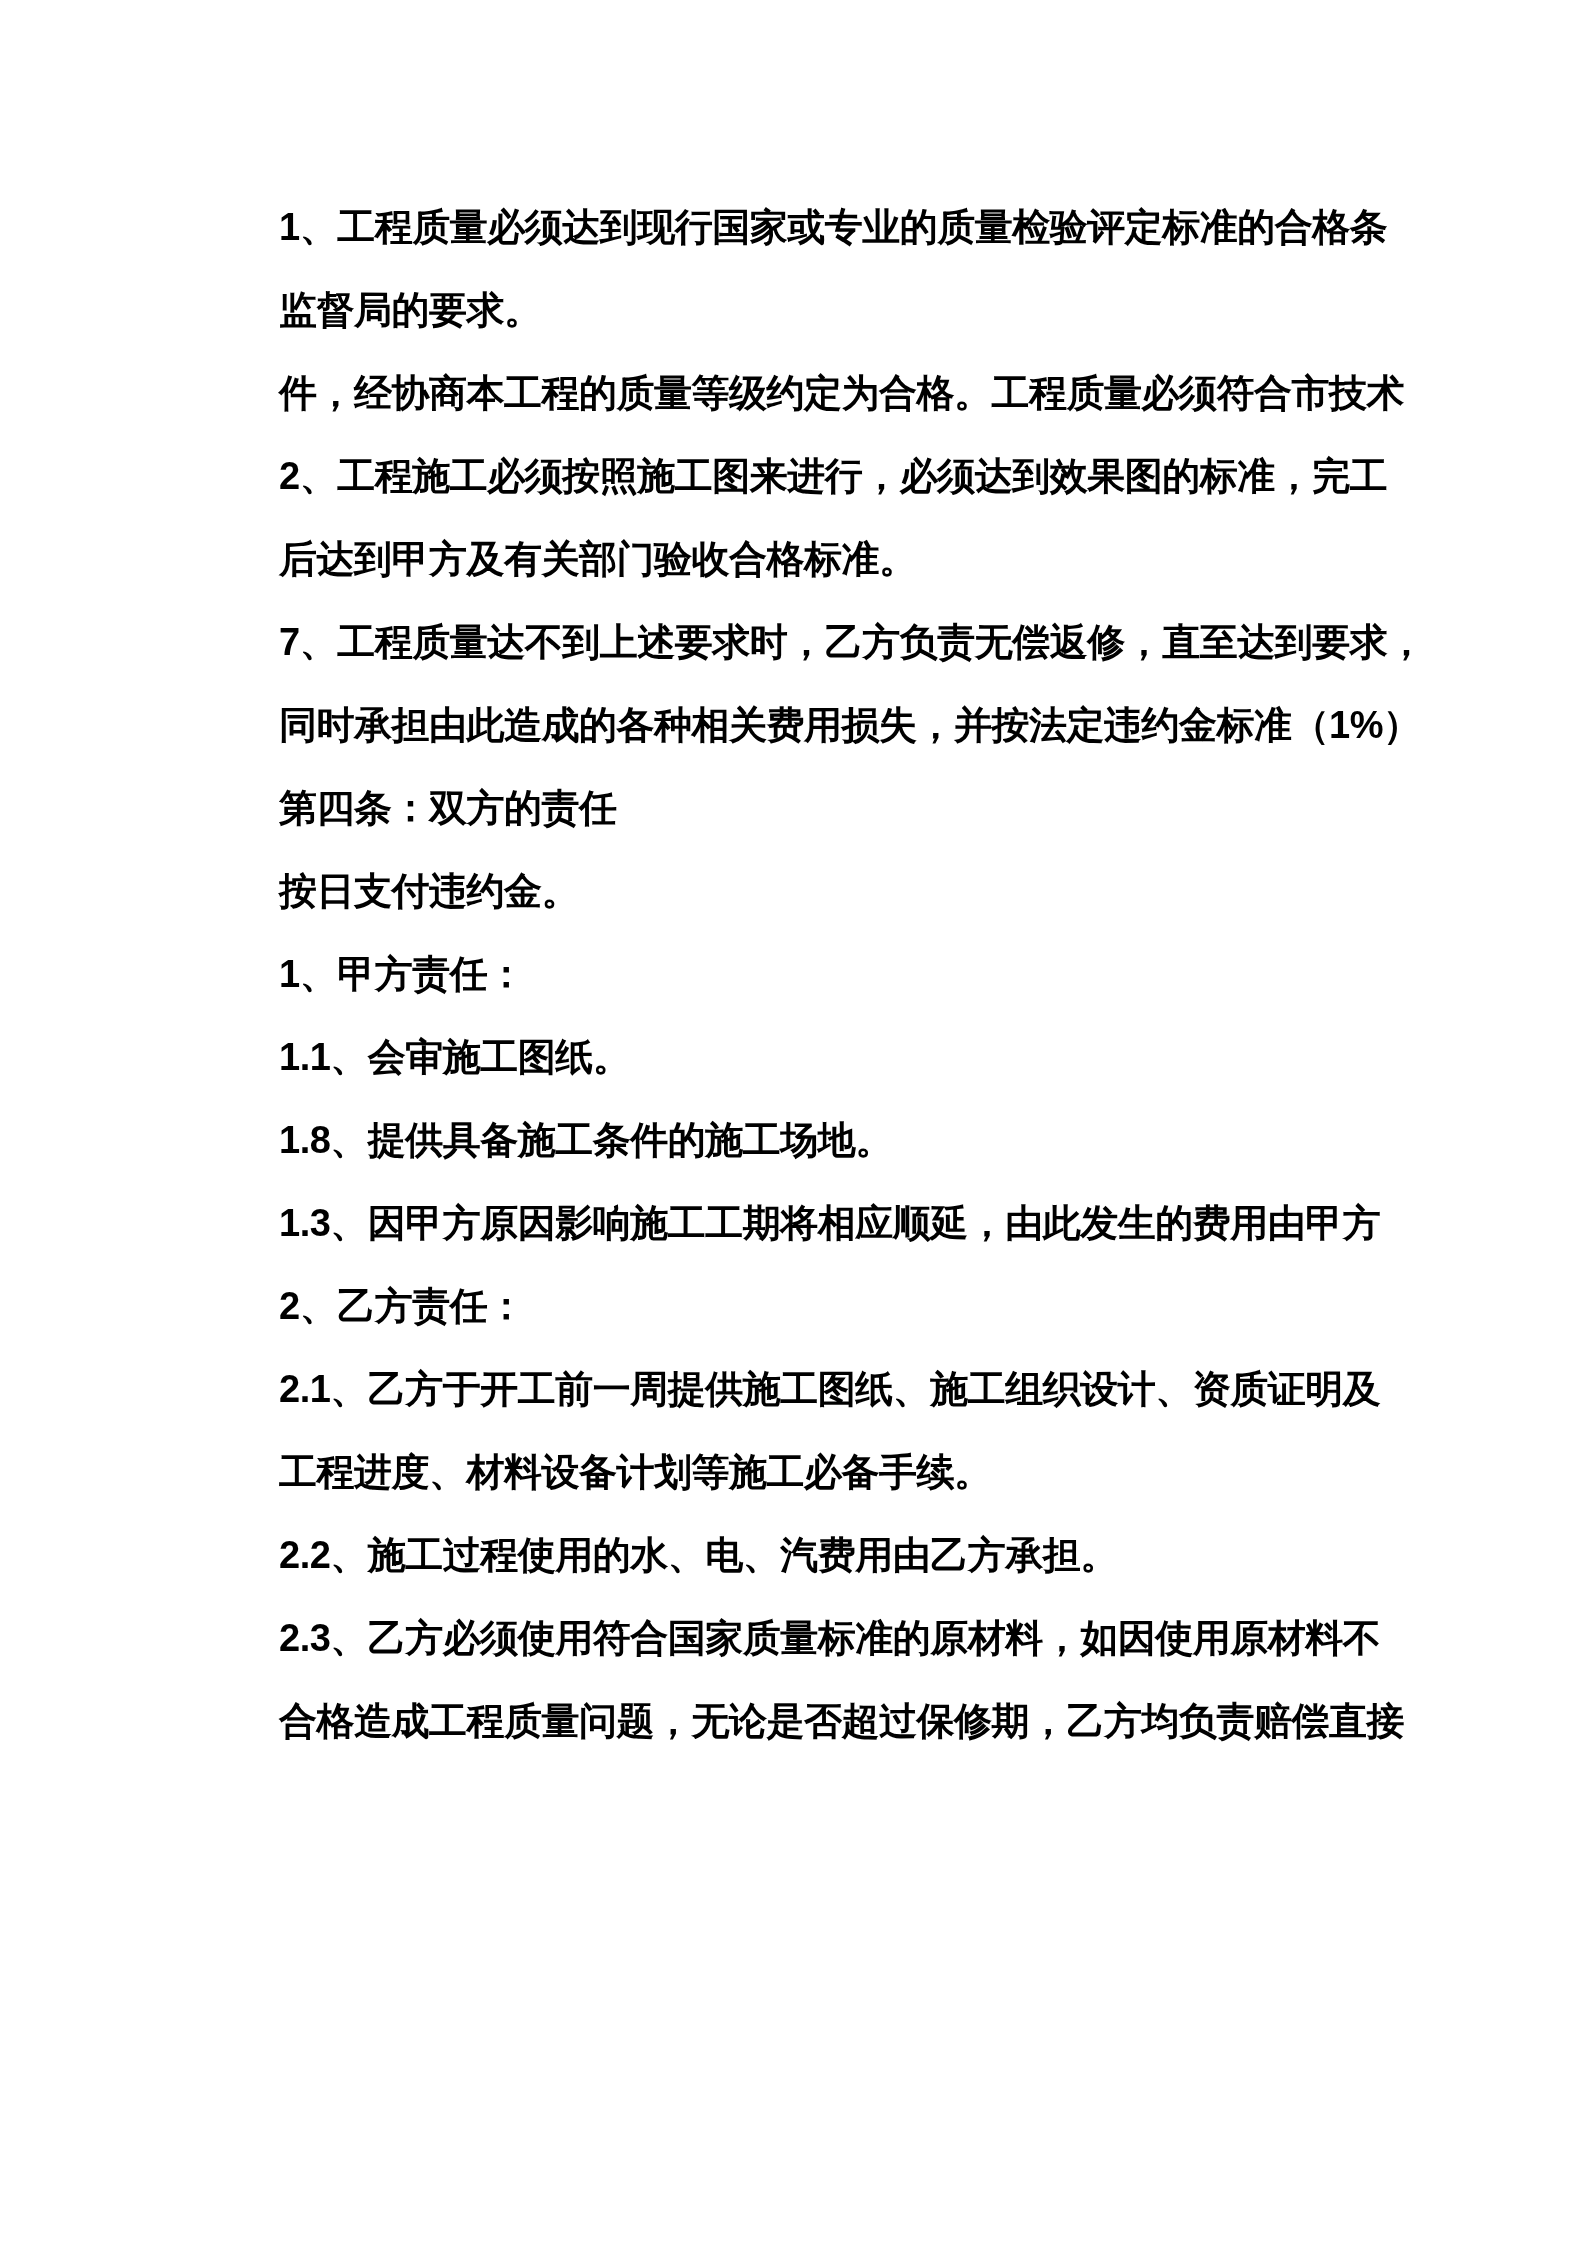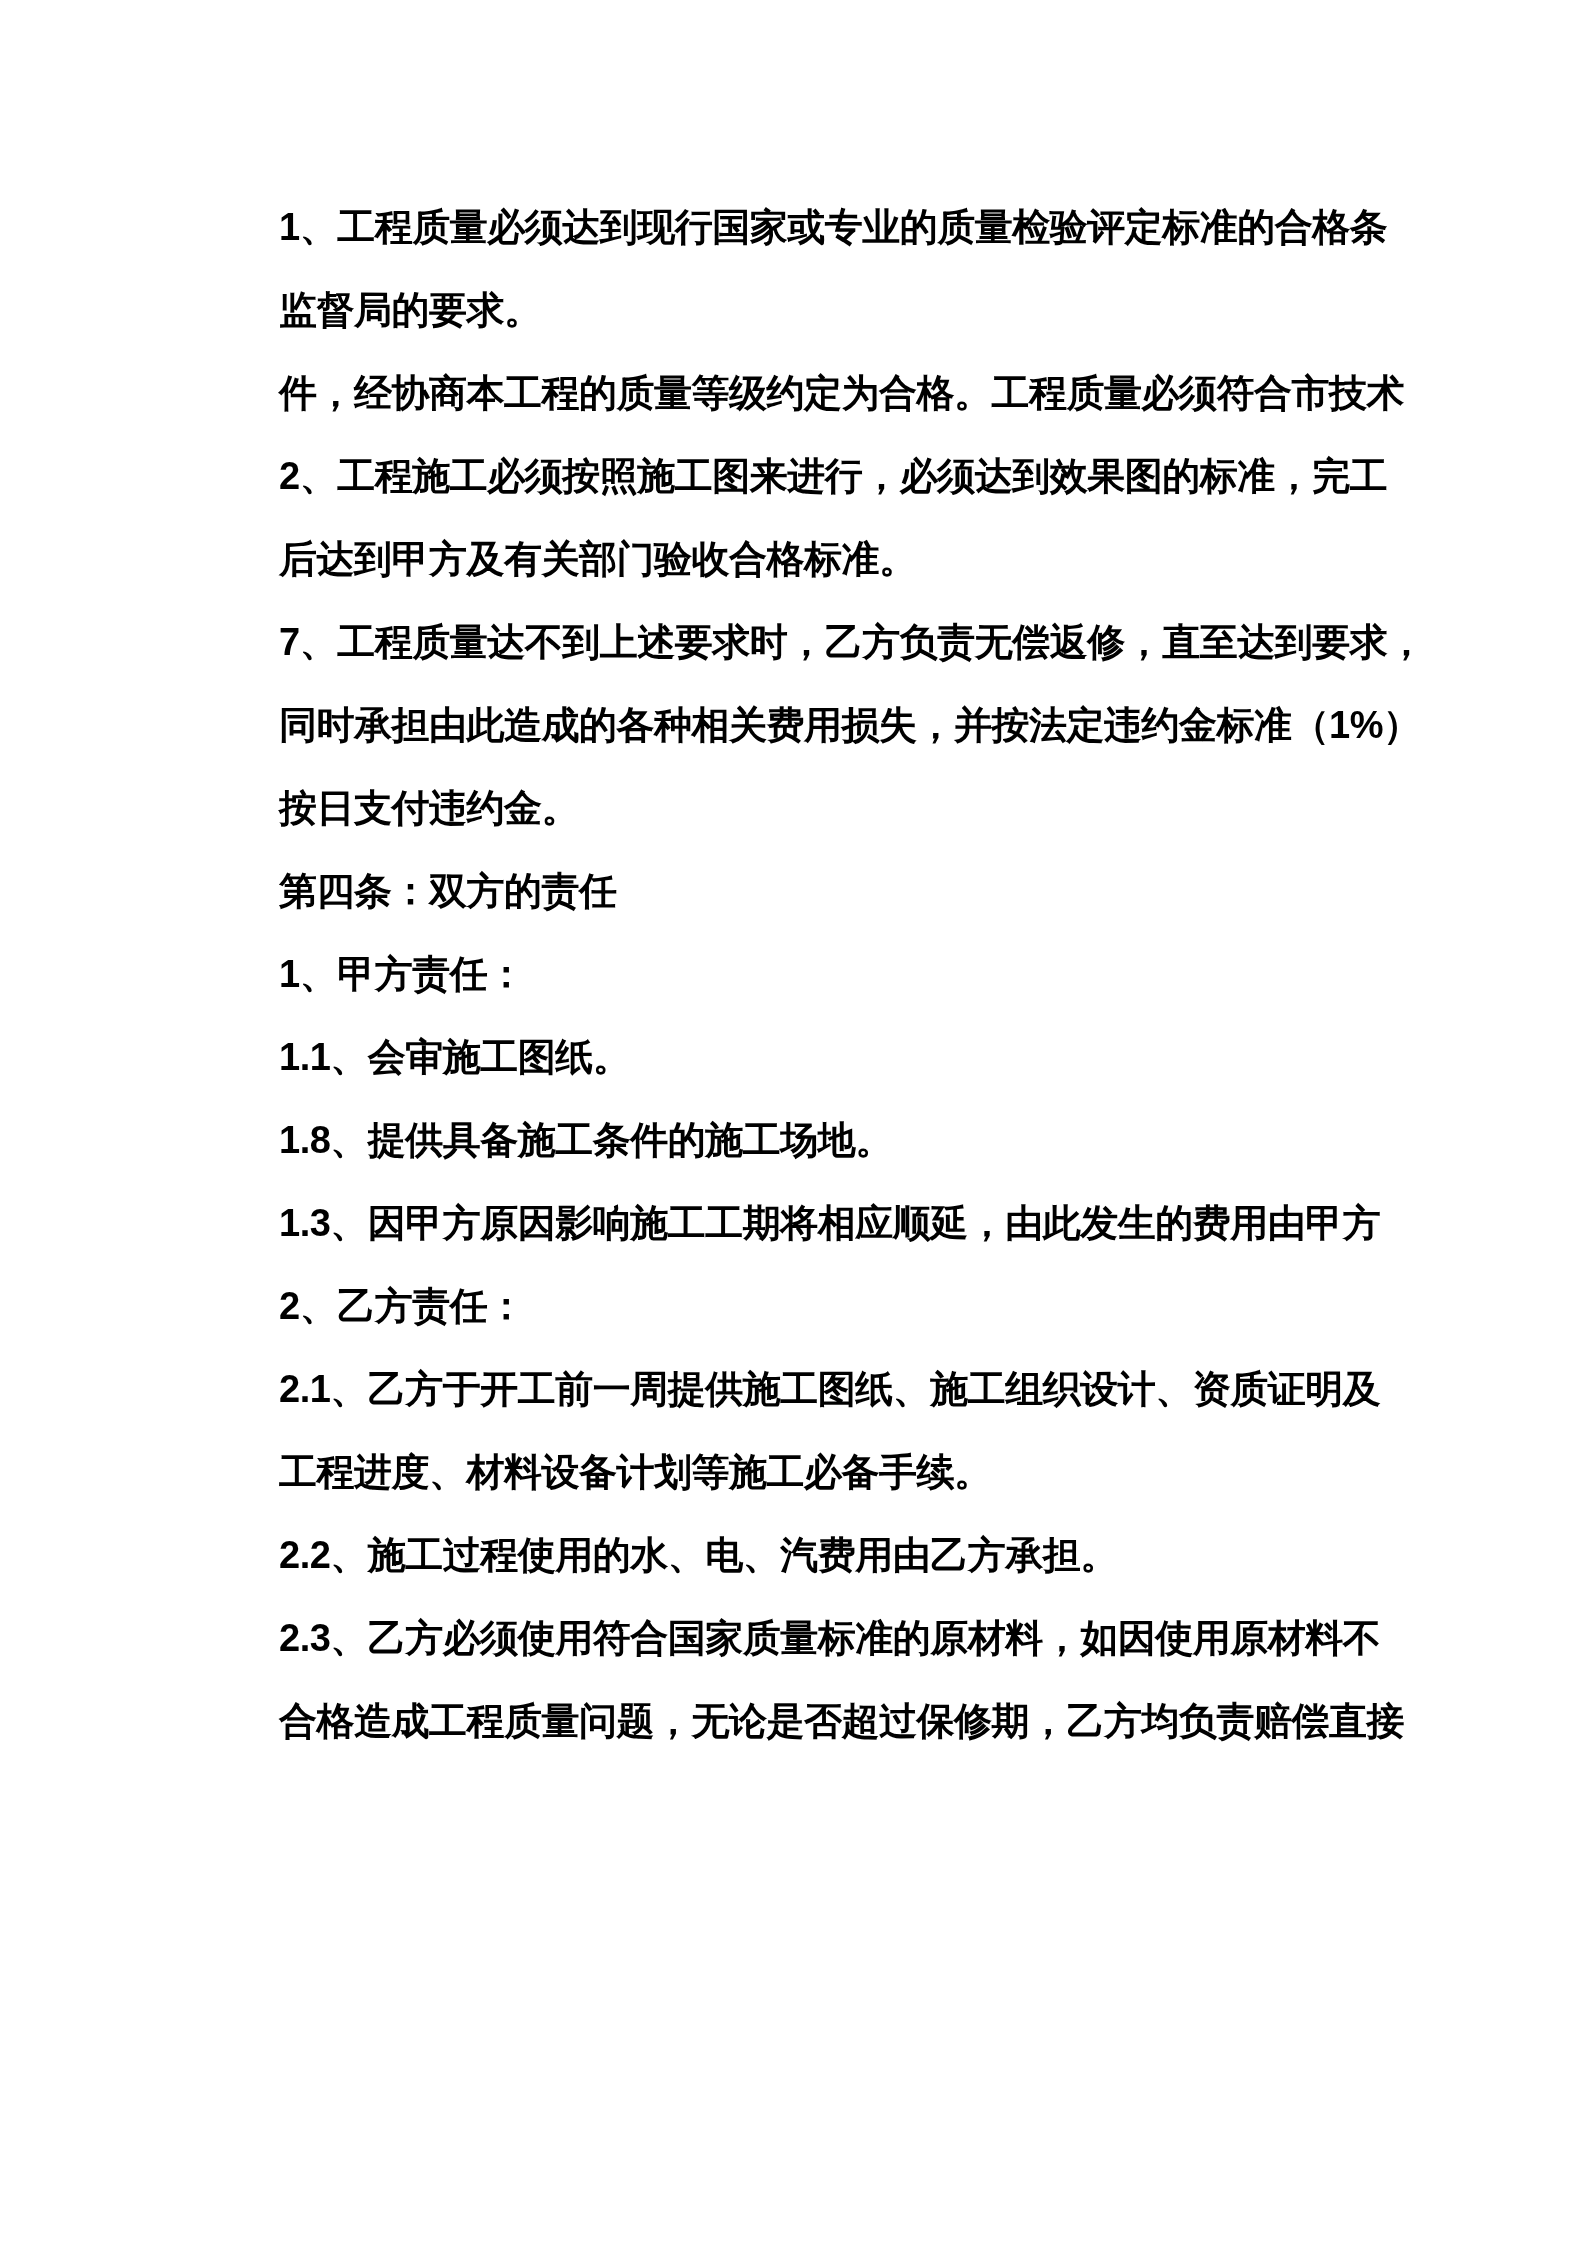--- a/index.html
+++ b/index.html
@@ -36,22 +36,22 @@
 
 <div class="page">
   <div class="doc">
     <div class="line">1、工程质量必须达到现行国家或专业的质量检验评定标准的合格条</div>
     <div class="line">监督局的要求。</div>
     <div class="line">件，经协商本工程的质量等级约定为合格。工程质量必须符合市技术</div>
     <div class="line">2、工程施工必须按照施工图来进行，必须达到效果图的标准，完工</div>
     <div class="line">后达到甲方及有关部门验收合格标准。</div>
     <div class="line">7、工程质量达不到上述要求时，乙方负责无偿返修，直至达到要求，</div>
     <div class="line">同时承担由此造成的各种相关费用损失，并按法定违约金标准（1%）</div>
+    <div class="line">第四条：双方的责任</div>
     <div class="line">按日支付违约金。</div>
-    <div class="line">第四条：双方的责任</div>
     <div class="line">1、甲方责任：</div>
     <div class="line">1.1、会审施工图纸。</div>
     <div class="line">1.8、提供具备施工条件的施工场地。</div>
     <div class="line">1.3、因甲方原因影响施工工期将相应顺延，由此发生的费用由甲方</div>
     <div class="line">2、乙方责任：</div>
     <div class="line">2.1、乙方于开工前一周提供施工图纸、施工组织设计、资质证明及</div>
     <div class="line">工程进度、材料设备计划等施工必备手续。</div>
     <div class="line">2.2、施工过程使用的水、电、汽费用由乙方承担。</div>
     <div class="line">2.3、乙方必须使用符合国家质量标准的原材料，如因使用原材料不</div>
     <div class="line">合格造成工程质量问题，无论是否超过保修期，乙方均负责赔偿直接</div>

